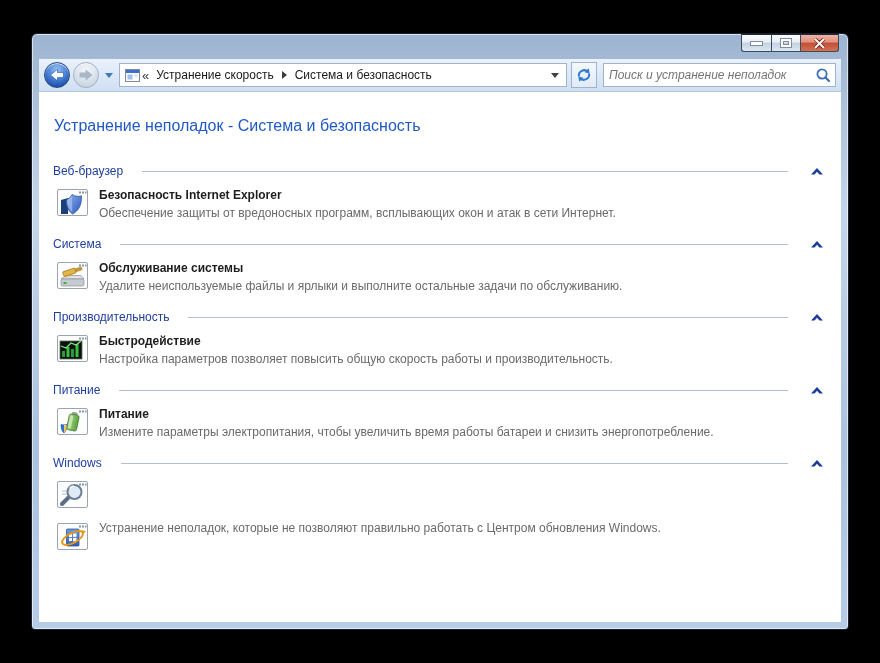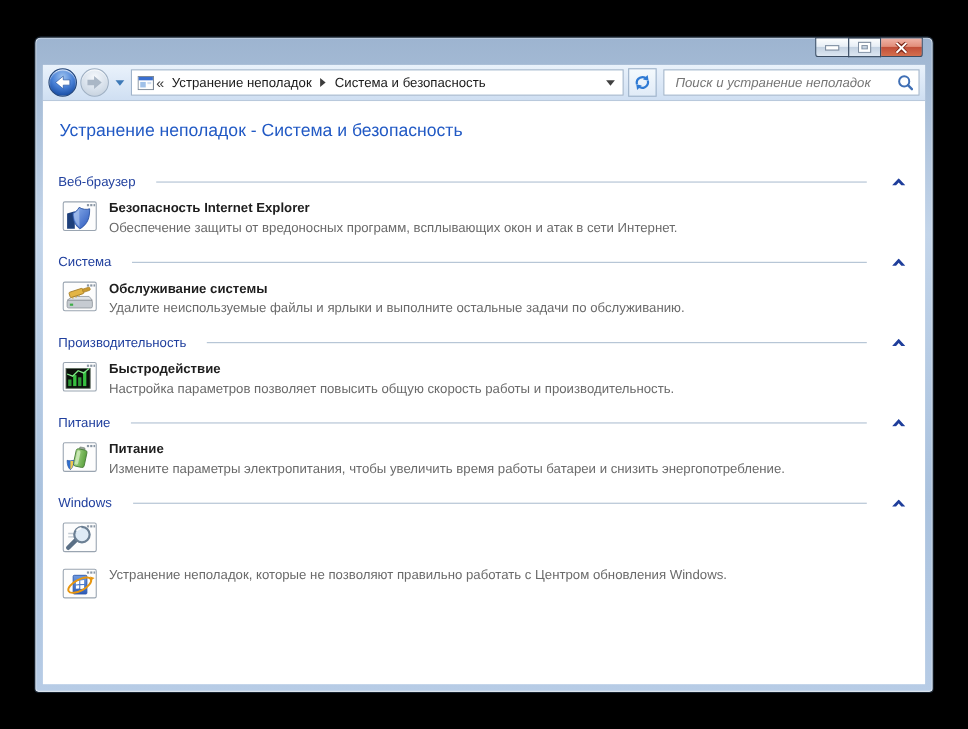--- a/index.html
+++ b/index.html
@@ -72,28 +72,28 @@
     width:0; height:0; border-left:4px solid transparent; border-right:4px solid transparent;
     border-top:5px solid #404040; margin-right:2px; cursor:pointer; flex:none;
   }
   .refresh-btn {
     width:26px; height:26px; flex:none; margin-left:1px; cursor:pointer;
     border:1px solid #9fb3ca; background:linear-gradient(#f4f9fd, #e0ebf7);
     display:flex; align-items:center; justify-content:center;
   }
   .searchbox {
     flex:1; height:24px; background:#fff; border:1px solid #9fb3ca;
-    display:flex; align-items:center; padding:0 4px 0 8px; margin-left:3px;
+    display:flex; align-items:center; padding:0 4px 0 3px; margin-left:3px;
   }
   .searchbox input {
     border:none; outline:none; flex:1; min-width:0; background:transparent;
     font-family:"Liberation Sans", sans-serif; font-style:italic; font-size:12px; color:#6e6e6e;
   }
   
-  .content { padding:10px 14px 0 14px; background:#fff; height:calc(100% - 34px); }
+  .content { padding:16px 14px 0 14px; background:#fff; height:calc(100% - 34px); }
   .page-title {
     font-size:16px; font-weight:400; color:#2159c4; margin:9px 0 27px 1px;
   }
   .section { margin-bottom:12px; }
   .section-header { display:flex; align-items:center; gap:19px; height:18px; }
   .section-label { color:#21409e; font-size:12px; white-space:nowrap; }
   .section-line { flex:1; height:1px; background:#b0c0d2; margin-top:1px; }
   .section-chevron { width:20px; display:flex; justify-content:center; align-items:center; cursor:pointer; }
   .item { display:flex; gap:9px; padding:7px 0 3px 3px; cursor:pointer; }
   .item-icon { width:34px; height:32px; flex:none; }
@@ -138,21 +138,21 @@
       <div class="drop-arrow"></div>
 
       <div class="addressbar">
         <svg width="15" height="13" viewBox="0 0 15 13" style="flex:none">
           <rect x="0.5" y="0.5" width="14" height="12" fill="#fdfdfd" stroke="#7d8a99"></rect>
           <rect x="1" y="1" width="13" height="3" fill="#3a6fd0"></rect>
           <rect x="2.5" y="5.5" width="5" height="5" fill="#9fc0e8"></rect>
           <rect x="9" y="5.5" width="3.5" height="2" fill="#cfdef2"></rect>
         </svg>
         <span class="crumb-chevrons">«</span>
-        <span class="crumb">Устранение неполадок</span>
+        <span class="crumb">Устранение скорость</span>
         <span class="crumb-sep"></span>
         <span class="crumb">Система и безопасность</span>
         <span class="addr-spacer"></span>
         <span class="addr-drop"></span>
       </div>
 
       <div class="refresh-btn">
         <svg width="16" height="16" viewBox="0 0 16 16">
           <path d="M3 9.5 A5.2 5.2 0 0 1 12 5" fill="none" stroke="#2f7ad4" stroke-width="2"></path>
           <polygon points="12.8,1.2 13.6,6.4 8.6,5.2" fill="#2f7ad4"></polygon>

